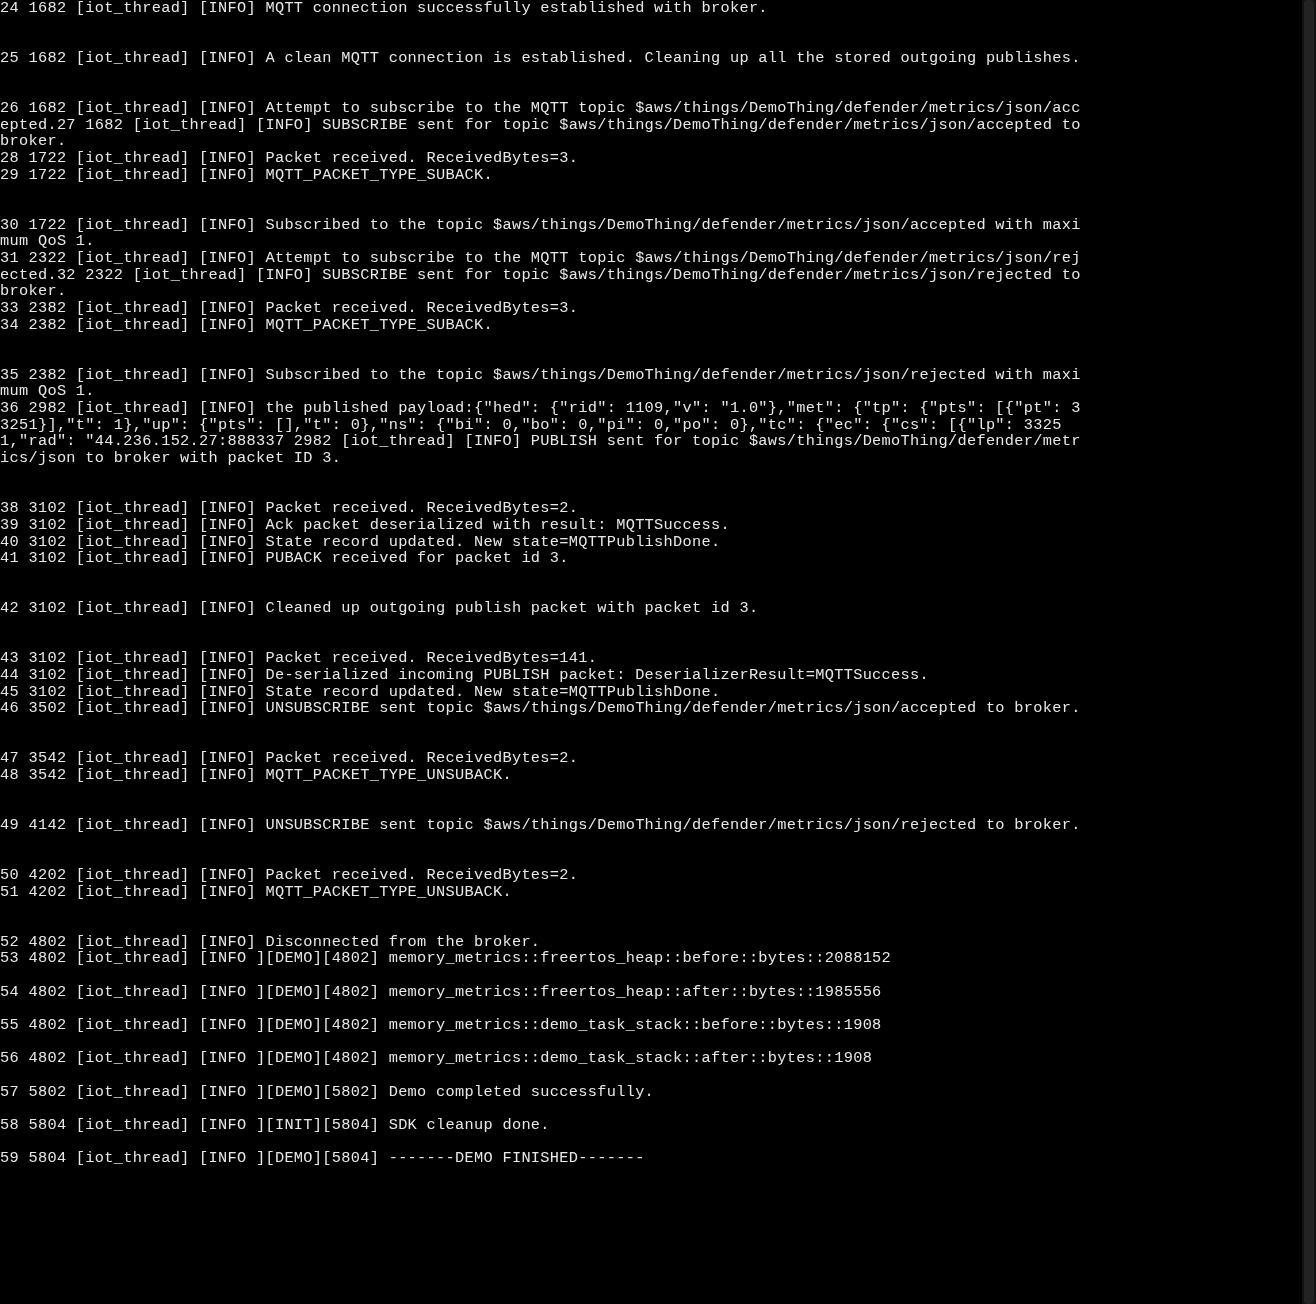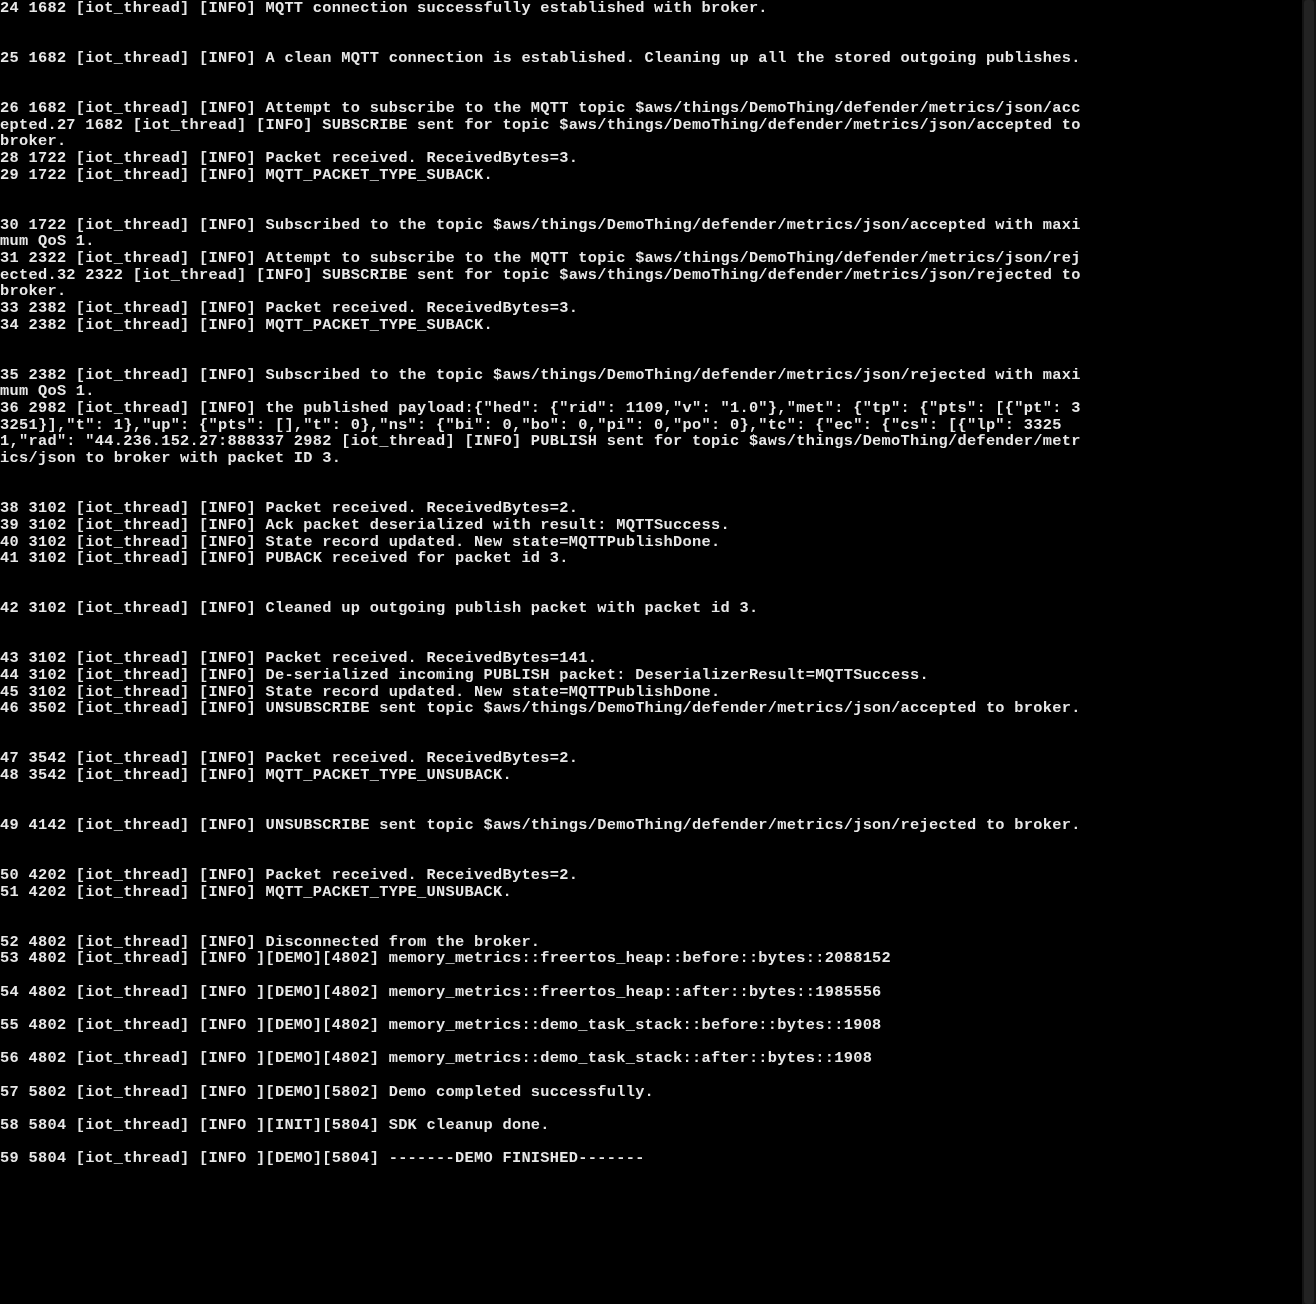--- a/index.html
+++ b/index.html
@@ -23,21 +23,20 @@
   }
   .log-area {
     padding: 0 0 0 0;
     width: 1085px;
     white-space: pre-wrap;
     word-break: break-all;
     letter-spacing: 0.3px;
   }
   .log-line {
     display: block;
-    font-weight: bold;
   }
   .blank {
     display: block;
     height: 1.09em;
   }
   .scrollbar-track {
     position: absolute;
     right: 0;
     top: 0;
     width: 14px;

